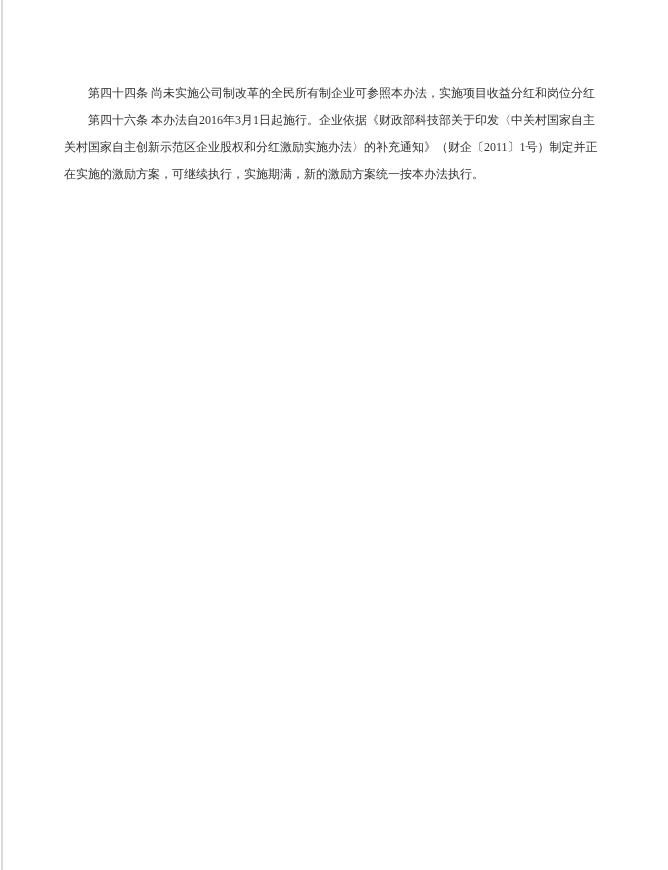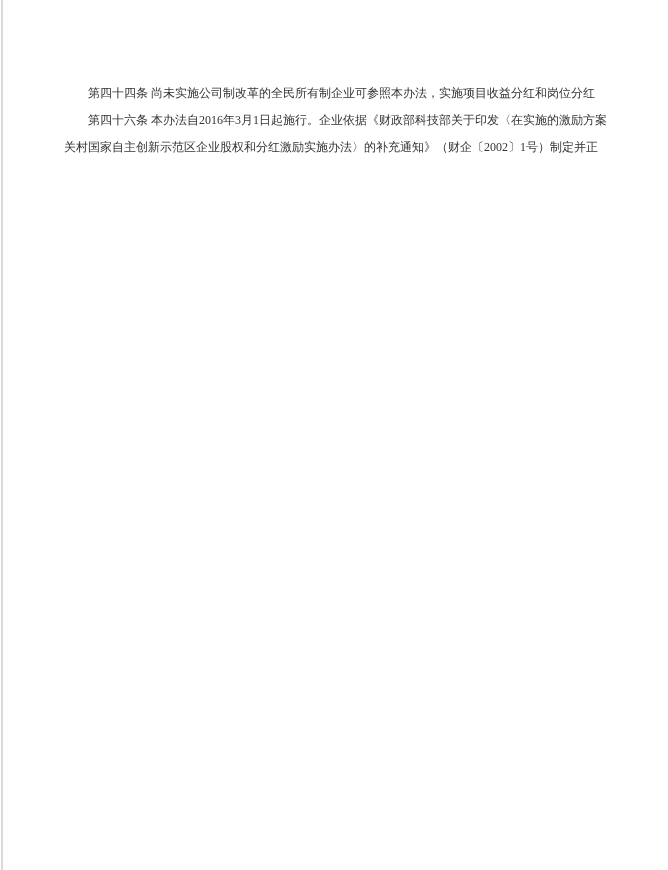--- a/index.html
+++ b/index.html
@@ -44,15 +44,16 @@
       text-indent: 2em;
     }
   </style>
 </head>
 <body>
 
 <div class="page-edge-line"></div>
 
 <div class="doc">
   <div class="line indent fill">第四十四条 尚未实施公司制改革的全民所有制企业可参照本办法，实施项目收益分红和岗位分红</div>
-  <div class="line indent fill">第四十六条 本办法自2016年3月1日起施行。企业依据《财政部科技部关于印发〈在实施的激励方案</div>
-  <div class="line fill">关村国家自主创新示范区企业股权和分红激励实施办法〉的补充通知》（财企〔2002〕1号）制定并正</div>
+  <div class="line indent fill">第四十六条 本办法自2016年3月1日起施行。企业依据《财政部科技部关于印发〈中关村国家自主</div>
+  <div class="line fill">关村国家自主创新示范区企业股权和分红激励实施办法〉的补充通知》（财企〔2011〕1号）制定并正</div>
+  <div class="line">在实施的激励方案，可继续执行，实施期满，新的激励方案统一按本办法执行。</div>
 </div>
 
 </body></html>

